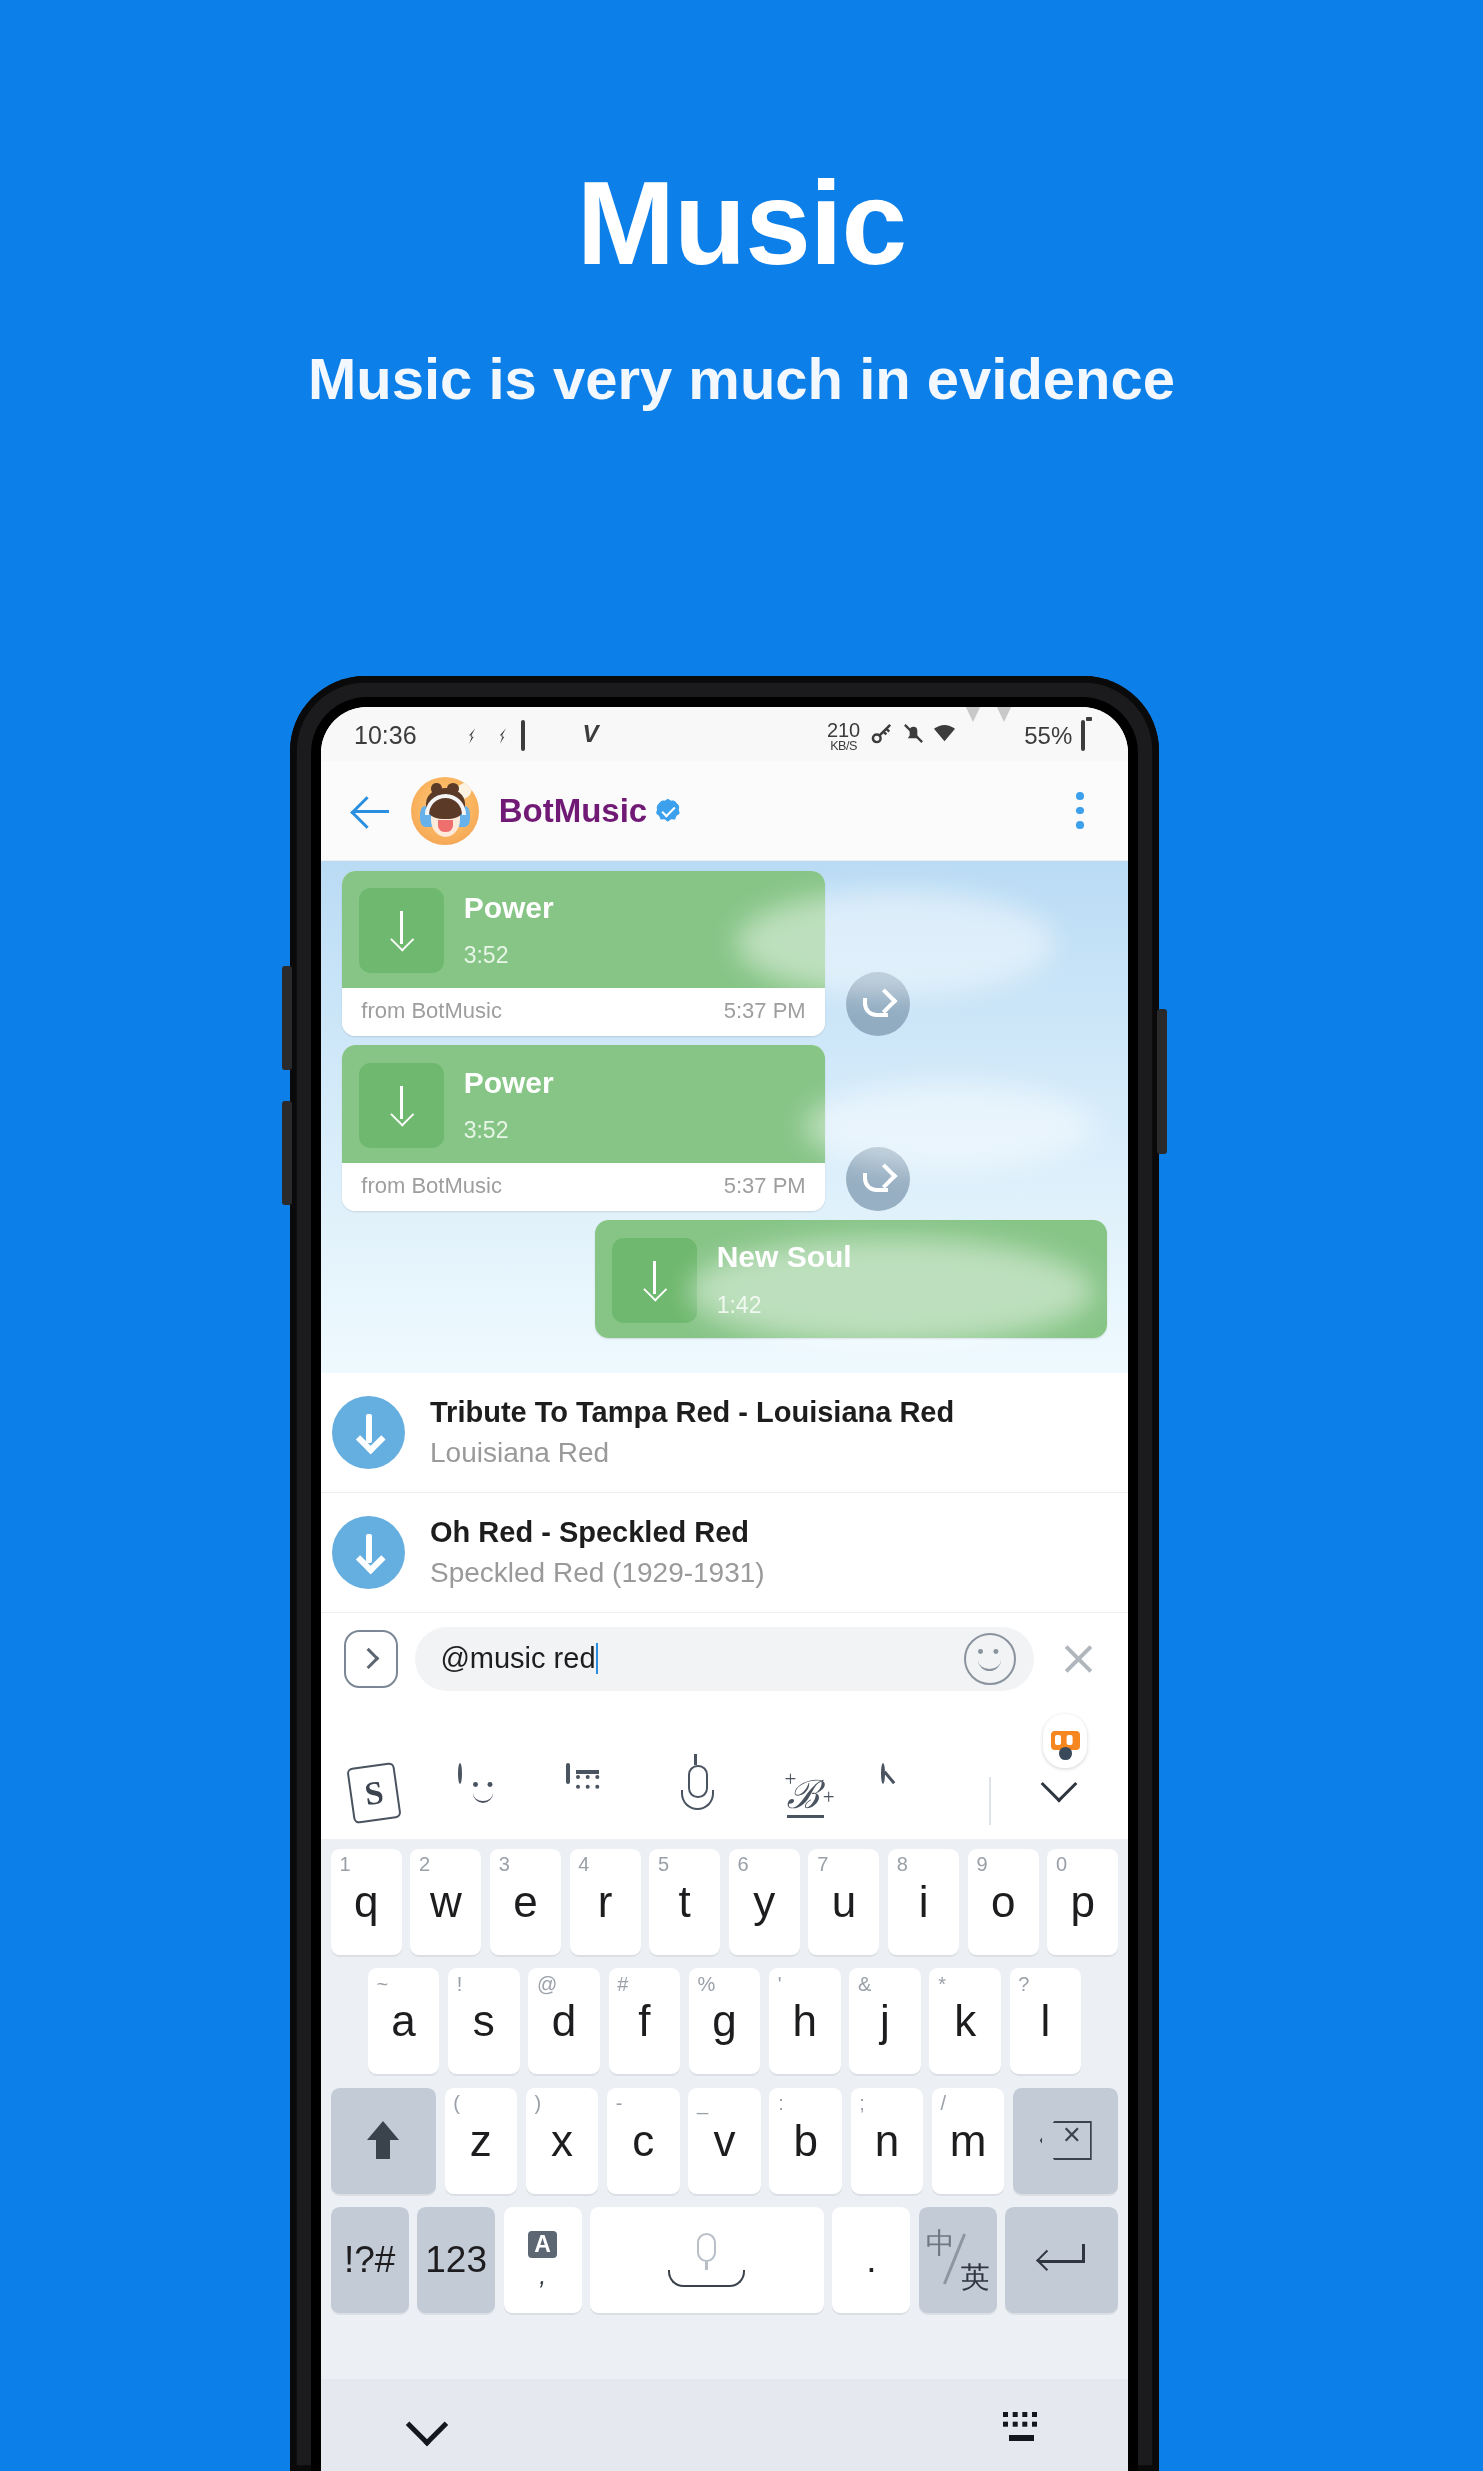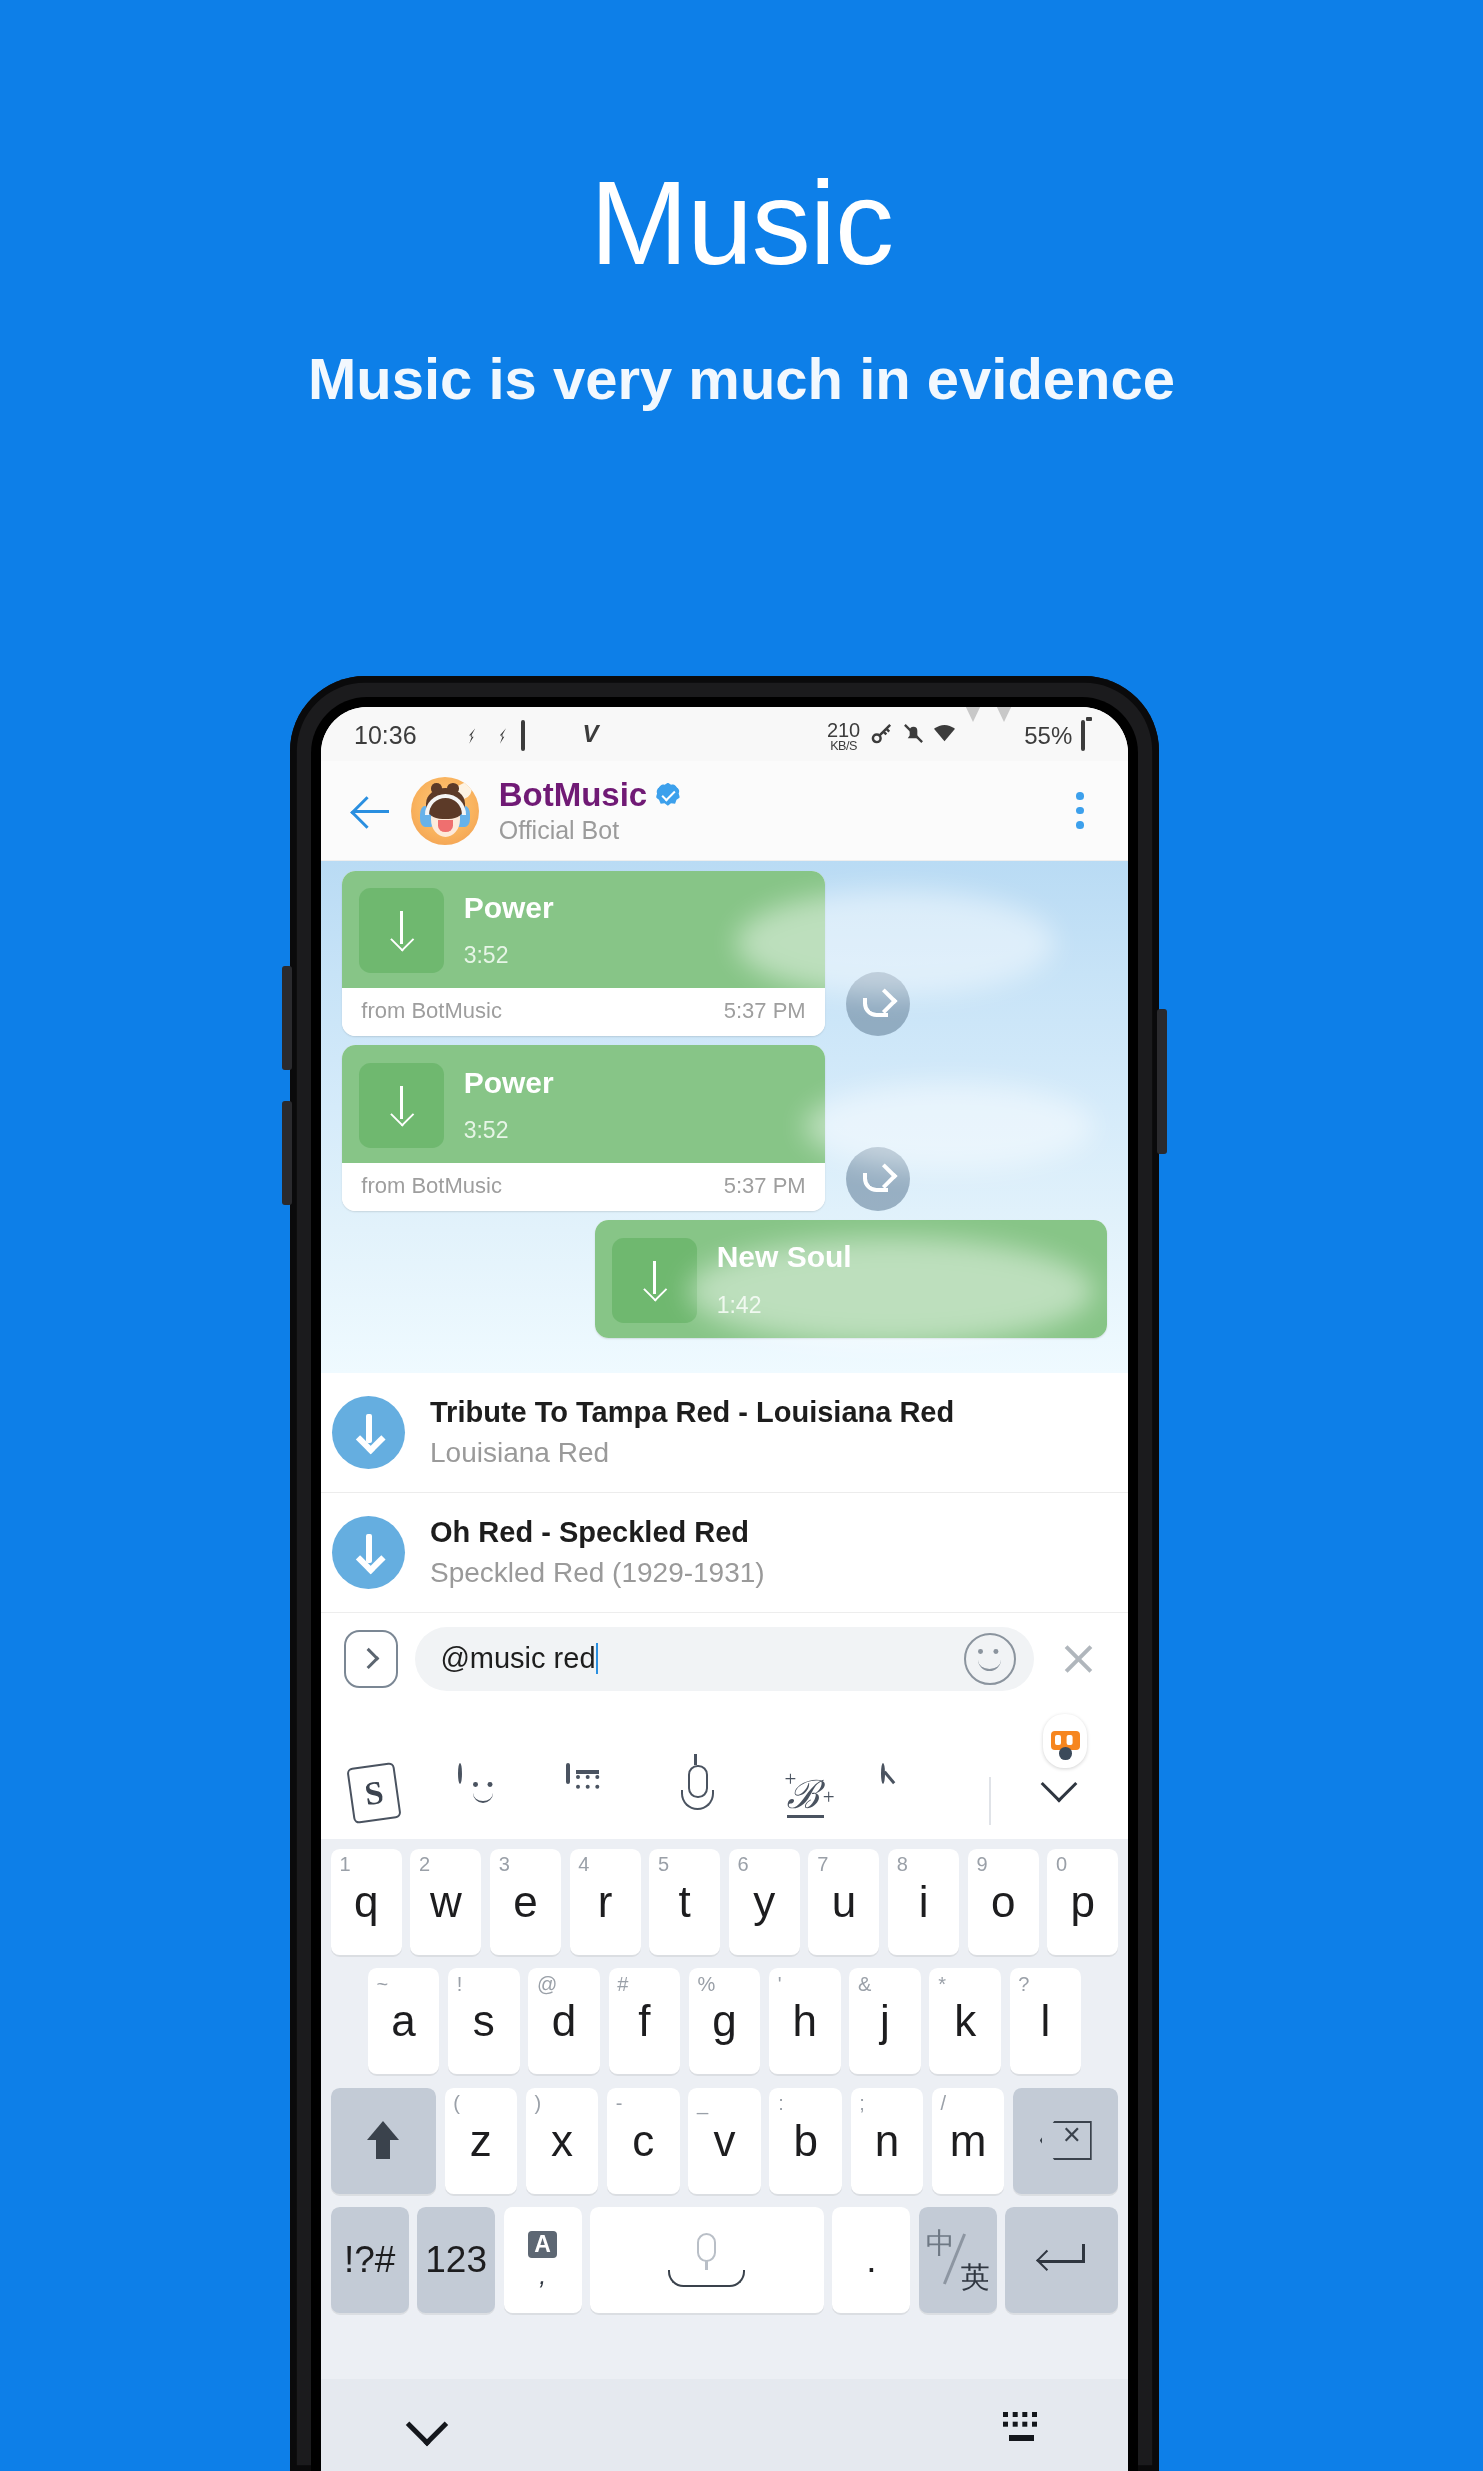--- a/index.html
+++ b/index.html
@@ -9,21 +9,21 @@
     background: #0d7fe8;
     overflow: hidden;
   }
   .page { position: relative; width: 1483px; height: 2472px; background: #0d7fe8; }
 
   
   .promo { position: absolute; top: 0; left: 0; width: 1483px; text-align: center; }
   .promo-title {
     margin-top: 164px;
     font-size: 118px;
-    font-weight: normal;
+    font-weight: bold;
     color: #ffffff;
     letter-spacing: -1px;
     line-height: 1.0;
   }
   .promo-sub {
     margin-top: 58px;
     font-size: 58px;
     font-weight: bold;
     color: #f2f8fe;
     line-height: 1.35;
@@ -427,21 +427,20 @@
           <span class="av-eye-l"></span>
             <span class="av-eye-r"></span>
           <span class="av-mouth"></span>
           <span class="av-band"></span>
         </div>
         <div class="hdr-text">
           <div class="hdr-name-row">
             <span class="hdr-name">BotMusic</span>
             <span class="verified"></span>
           </div>
-          <div class="hdr-sub">Official Bot</div>
         </div>
         <div class="kebab">
             <i></i>
             <i></i>
             <i></i>
           </div>
       </div>
 
       <div class="chat-body">
         <span class="cloud c1"></span>

